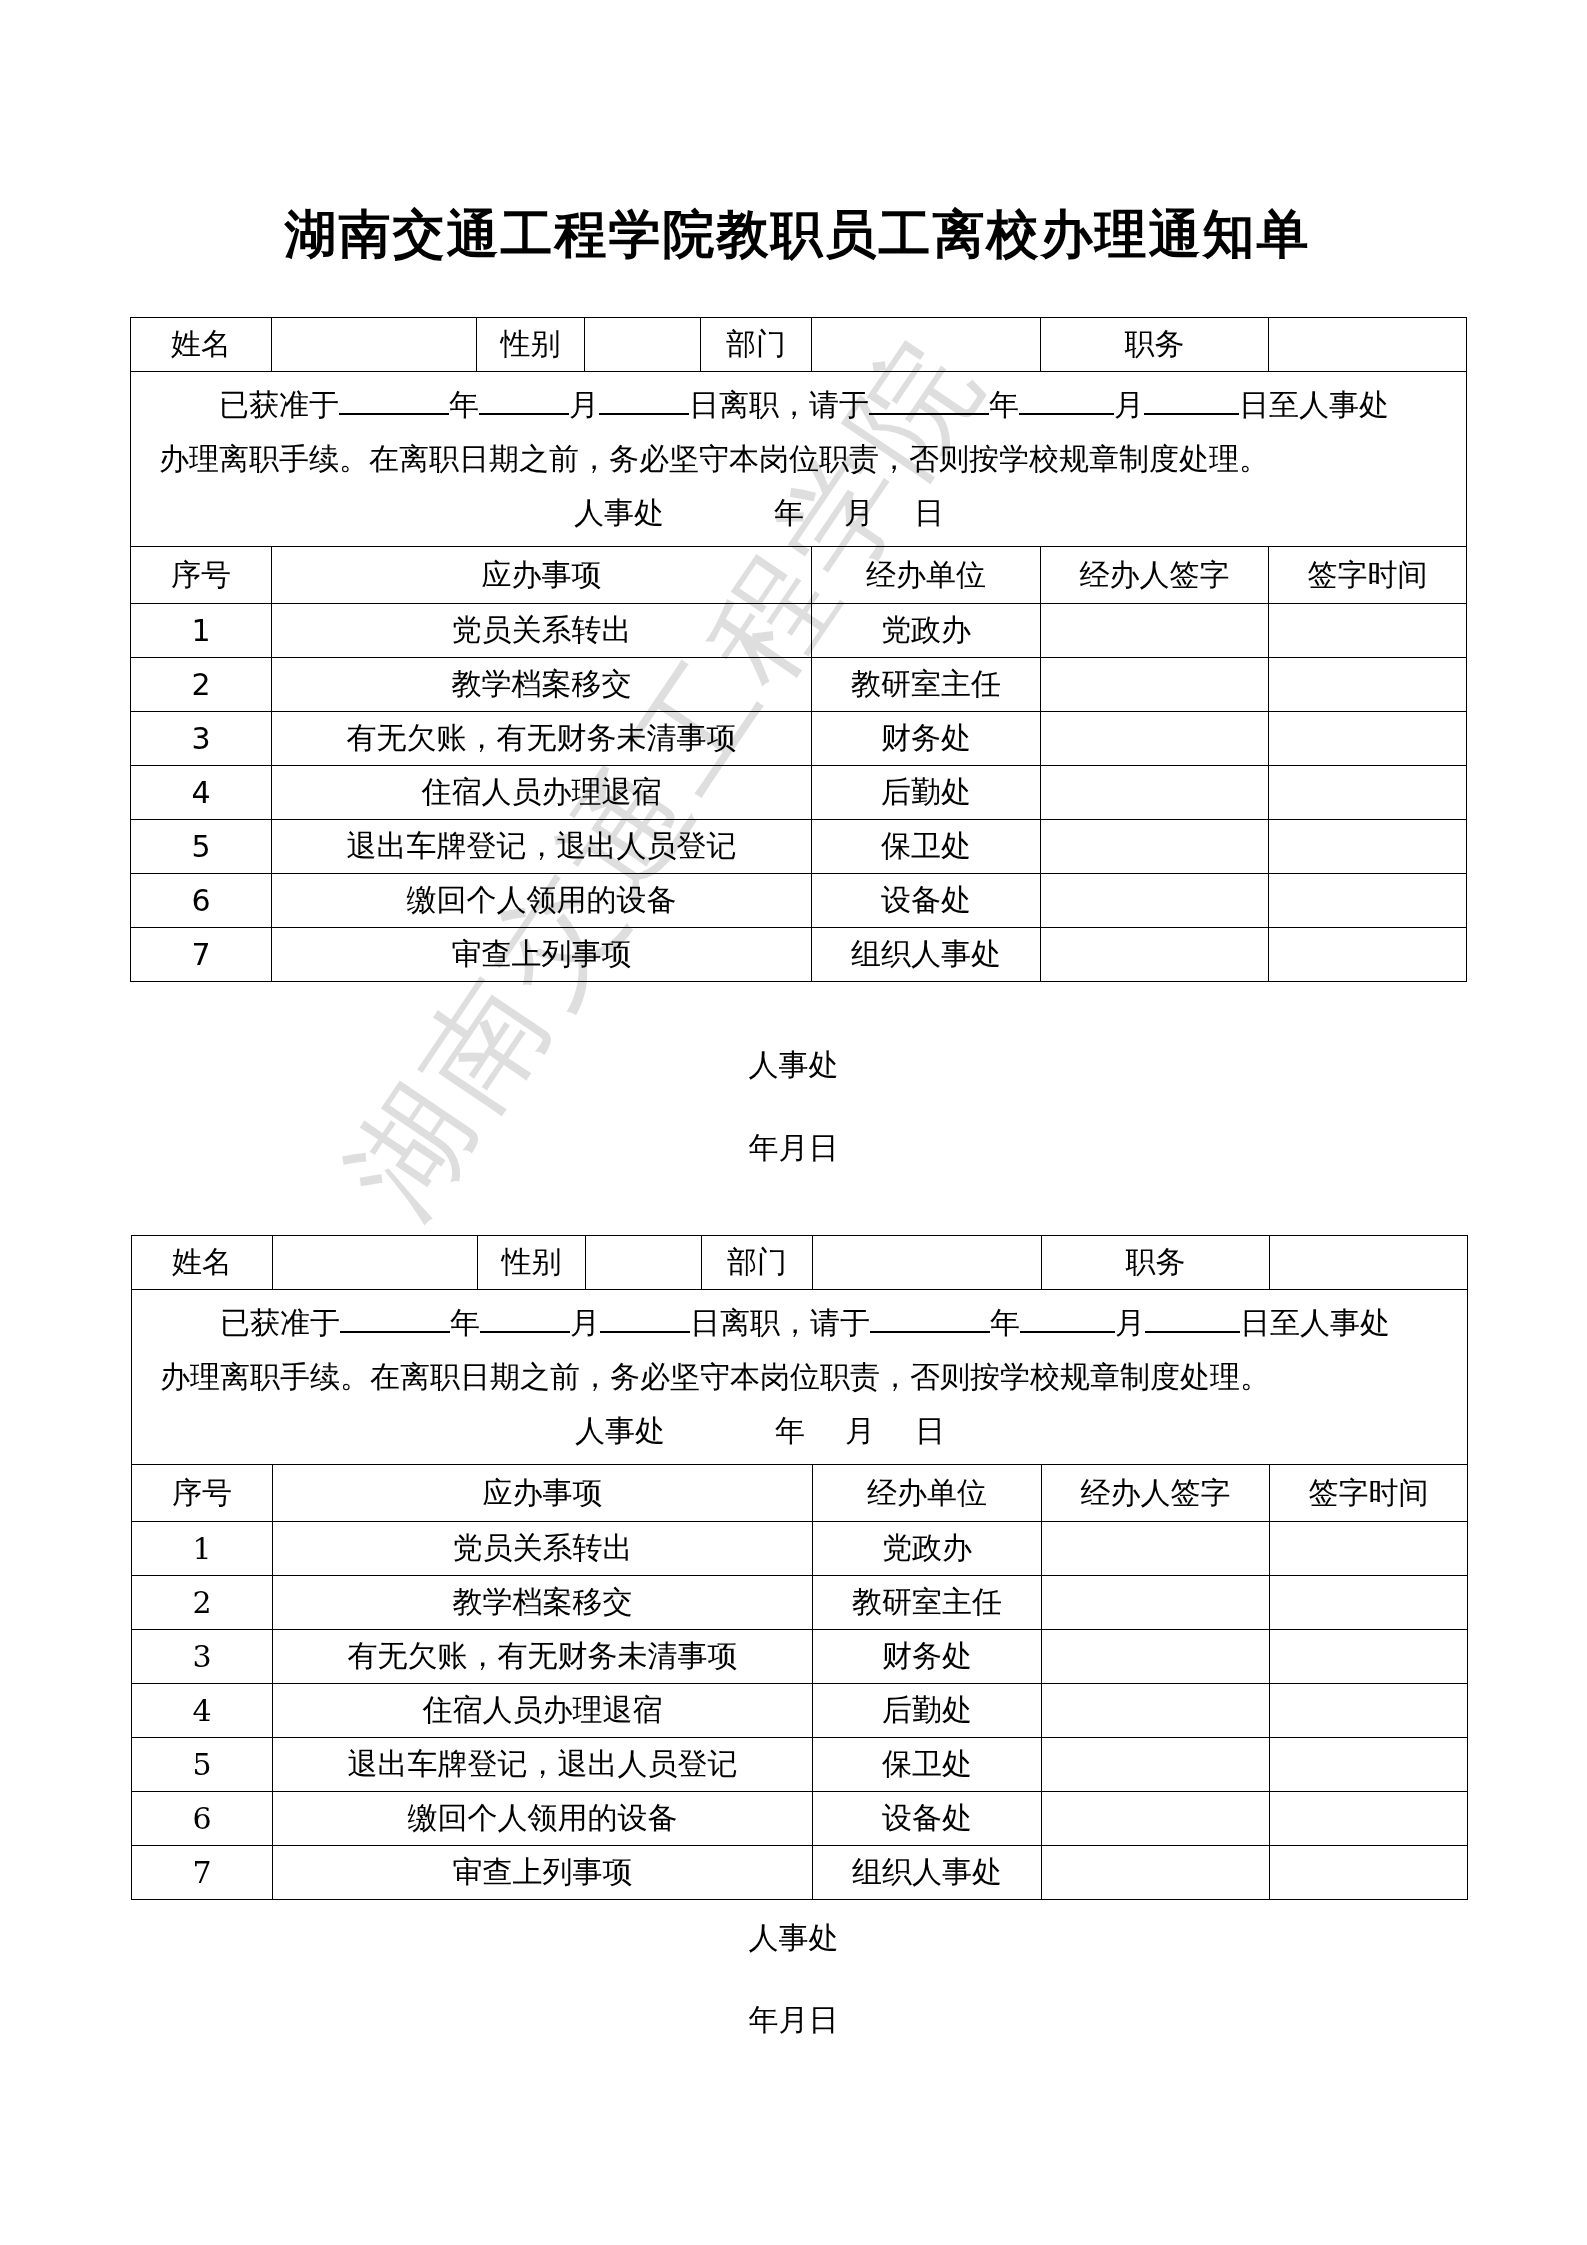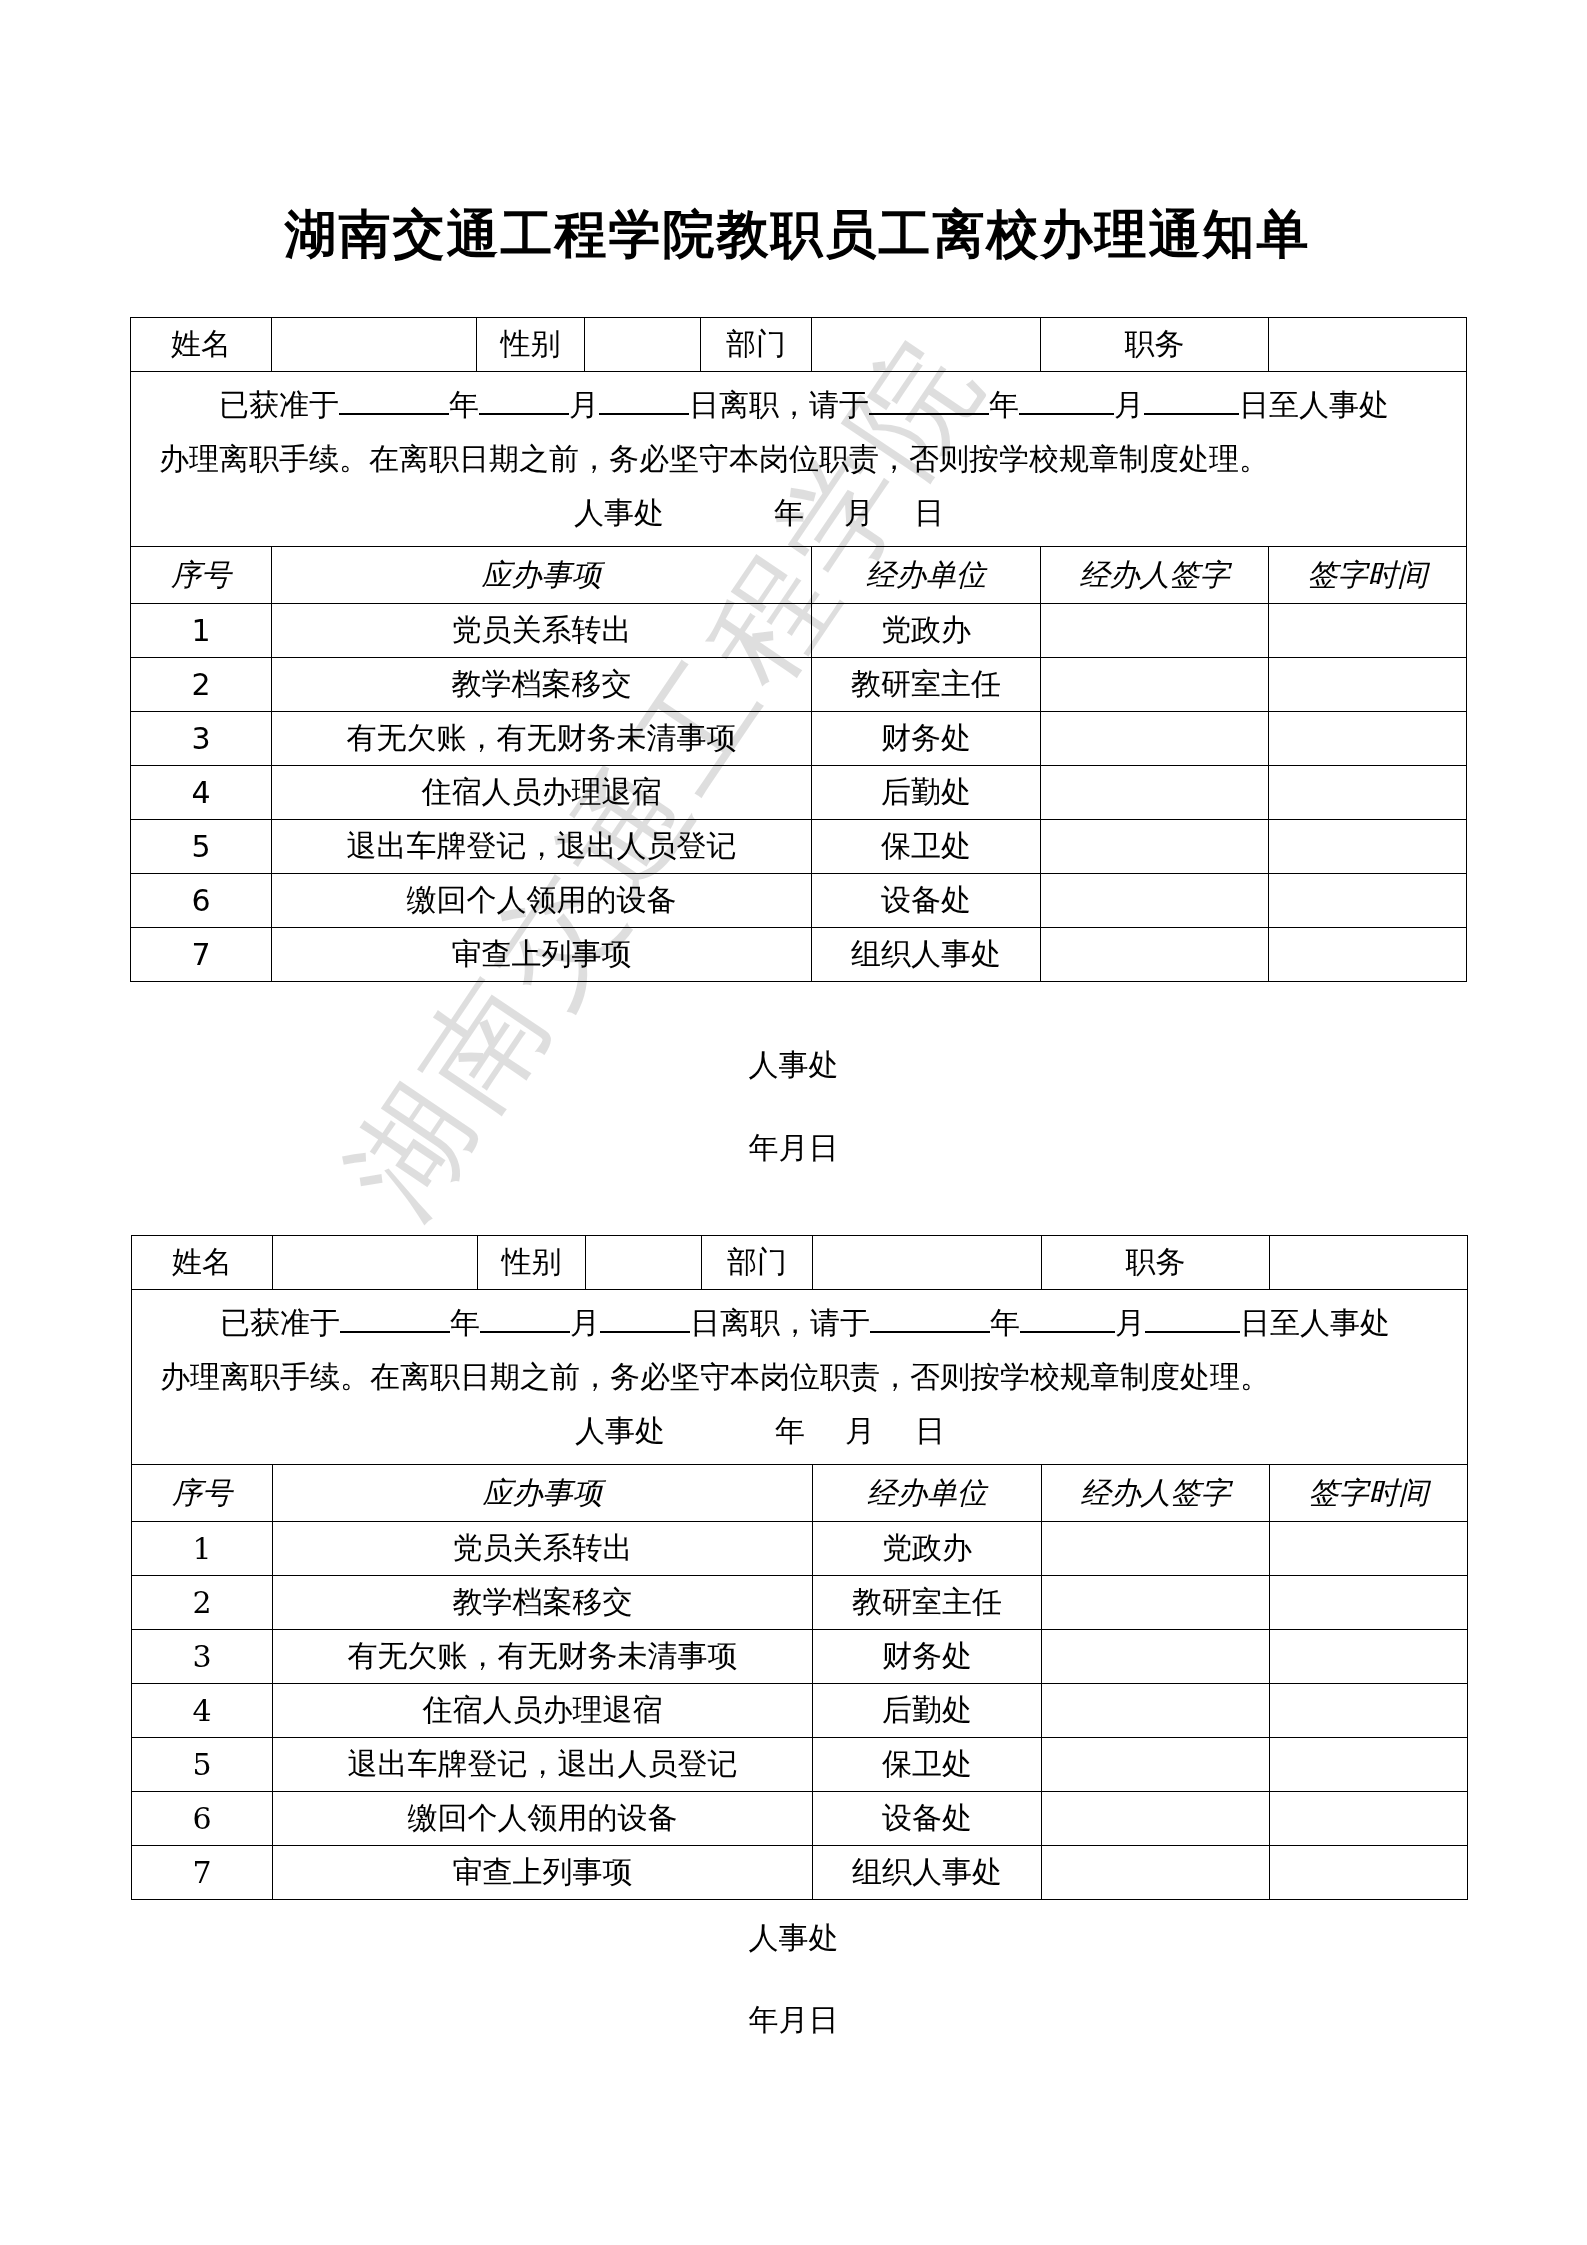--- a/index.html
+++ b/index.html
@@ -10,21 +10,21 @@
            font-size:52px; font-weight:bold; letter-spacing:2px; font-family:"DejaVu Sans","Liberation Sans",sans-serif; }
   .form { position:absolute; left:130px; width:1336px; }
   .form table { border-collapse:collapse; width:100%; table-layout:fixed;border-radius:12px; }
   .form td { border:1.5px solid #000; text-align:center; vertical-align:middle; padding:0; font-size:30px; }
   .form td.notice { text-align:left; padding:6px 28px; line-height:54px; font-size:30px; }
   .notice .line1 { text-indent:60px; }
   .notice .sign { text-align:left; padding-left:415px; }
   .notice .sign span { display:inline-block; }
   .blank { display:inline-block; border-bottom:2px solid #000; height:30px; vertical-align:baseline; }
   .row-top td { height:53px; }
-  .row-head td { height:56px;font-style:italic; }
+  .row-head td { height:56px; }
   .row-item td { height:53px; }
   .footer { position:absolute; left:0; width:1587px; text-align:center; font-size:30px; }
   .watermark { position:absolute; left:380px; top:1120px; font-size:120px; color:rgba(0,0,0,0.13);
                transform:rotate(-56deg); transform-origin:left center; white-space:nowrap;
                font-family:"DejaVu Serif","Liberation Serif",serif; letter-spacing:8px; pointer-events:none; }
 </style>
 </head>
 <body>
 
 <div class="watermark">湖南交通工程学院</div>

